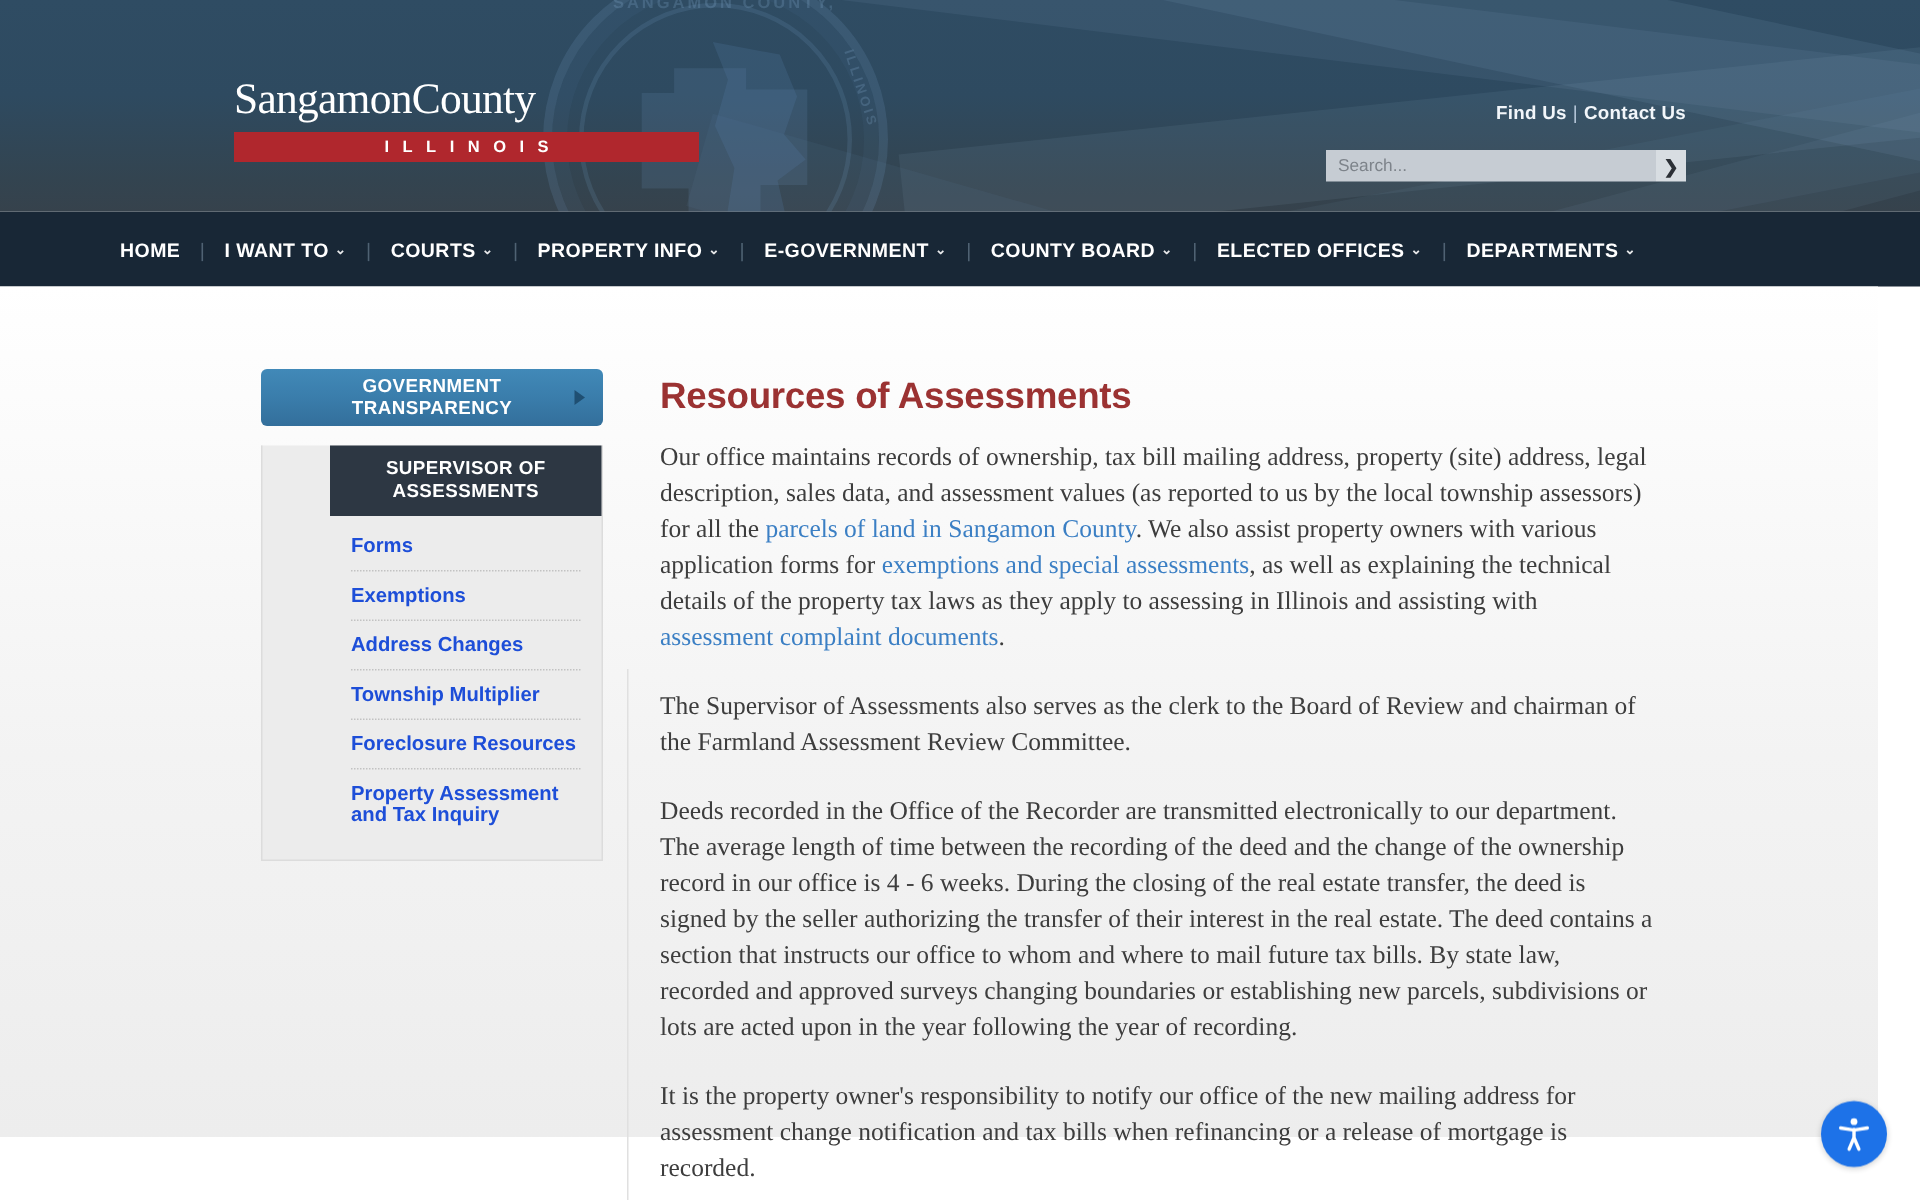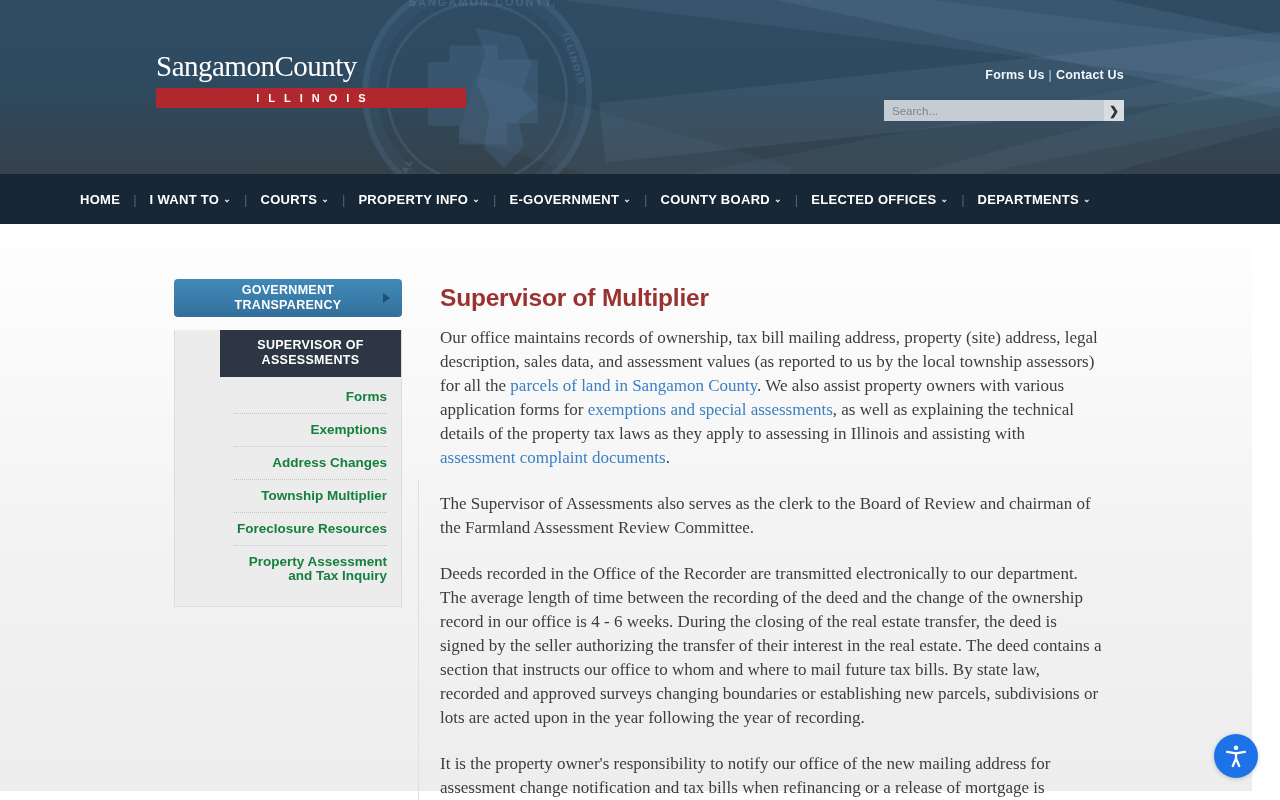--- a/index.html
+++ b/index.html
@@ -9,21 +9,21 @@
     width: 1280px; height: 800px;
     overflow: hidden;
     font-family: "Liberation Sans", sans-serif;
     background: #ffffff;
   }
 
   
   .header {
     position: relative;
     width: 1280px;
-    height: 174px;
+    height: 141px;
     background: linear-gradient(to bottom, #2f4c63 0%, #2e4a60 45%, #334450 85%, #36424c 100%);
     overflow: hidden;
   }
   .header-ribbons { position: absolute; inset: 0; overflow: hidden; }
   .ribbon {
     position: absolute;
     background: rgba(150,185,215,0.10);
   }
   .rb1 { left: 470px; top: -40px; width: 900px; height: 70px; transform: rotate(12deg); }
   .rb2 { left: 560px; top: 10px; width: 900px; height: 45px; transform: rotate(7deg); background: rgba(160,195,225,0.08); }
@@ -195,29 +195,28 @@
     color: #ffffff;
     font-size: 12.5px; font-weight: bold;
     text-align: center;
     padding: 8px 6px 9px;
     line-height: 15px;
     letter-spacing: 0.3px;
   }
   .side-list { padding: 4px 14px 14px; }
   .side-link {
     display: block;
-    color: #15803d;
+    color: #1d4ed8;
     font-size: 13.5px;
     font-weight: bold;
     text-decoration: none;
     padding: 9px 0 9px;
     line-height: 14px;
     border-bottom: 1px dotted #c2c2c2;
     cursor: pointer;
-    text-align: right;
   }
   .side-link:last-child { border-bottom: none; }
 
   
   .content {
     position: absolute;
     left: 440px; top: 60px;
     width: 662px;
   }
   .content h1 {
@@ -274,21 +273,21 @@
   </div>
 
   <div class="logo">
     <div class="logo-name">SangamonCounty</div>
     <div class="logo-bar">
       <span class="logo-state">ILLINOIS</span>
     </div>
   </div>
 
   <div class="top-links">
-    <a href="#">Forms Us</a><span class="sep">|</span><a href="#">Contact Us</a>
+    <a href="#">Find Us</a><span class="sep">|</span><a href="#">Contact Us</a>
   </div>
 
   <div class="search-wrap">
     <input class="search-input" type="text" placeholder="Search..." style="">
     <button class="search-btn">❯</button>
   </div>
 </div>
 
 <div class="nav" id="nav-root">
     <a href="#" class="nav-item">
@@ -353,21 +352,21 @@
           <a href="#" class="side-link">Exemptions</a>
           <a href="#" class="side-link">Address Changes</a>
           <a href="#" class="side-link">Township Multiplier</a>
           <a href="#" class="side-link">Foreclosure Resources</a>
           <a href="#" class="side-link">Property Assessment and Tax Inquiry</a>
         </div>
     </div>
   </div>
 
   <div class="content">
-    <h1>Supervisor of Multiplier</h1>
+    <h1>Resources of Assessments</h1>
 
     <p>
       <span>Our office maintains records of ownership, tax bill mailing address, property (site) address, legal description, sales data, and assessment values (as reported to us by the local township assessors) for all the </span><a href="#">parcels of land in Sangamon County</a><span>. We also assist property owners with various application forms for </span><a href="#">exemptions and special assessments</a><span>, as well as explaining the technical details of the property tax laws as they apply to assessing in Illinois and assisting with </span><a href="#">assessment complaint documents</a><span>.</span>
     </p>
 
     <p>The Supervisor of Assessments also serves as the clerk to the Board of Review and chairman of the Farmland Assessment Review Committee.</p>
     <p>Deeds recorded in the Office of the Recorder are transmitted electronically to our department. The average length of time between the recording of the deed and the change of the ownership record in our office is 4 - 6 weeks. During the closing of the real estate transfer, the deed is signed by the seller authorizing the transfer of their interest in the real estate. The deed contains a section that instructs our office to whom and where to mail future tax bills. By state law, recorded and approved surveys changing boundaries or establishing new parcels, subdivisions or lots are acted upon in the year following the year of recording.</p>
     <p>It is the property owner's responsibility to notify our office of the new mailing address for assessment change notification and tax bills when refinancing or a release of mortgage is recorded.</p>
   </div>
 </div>

